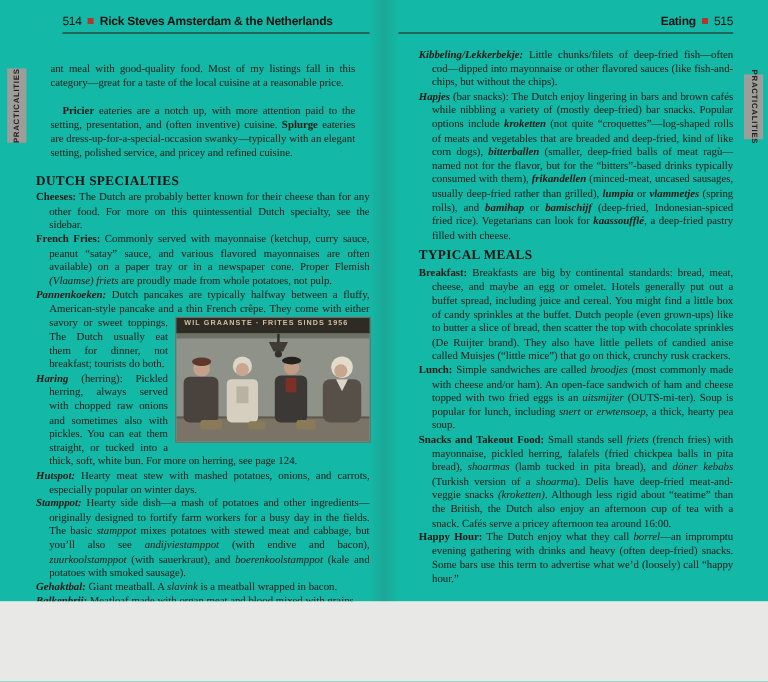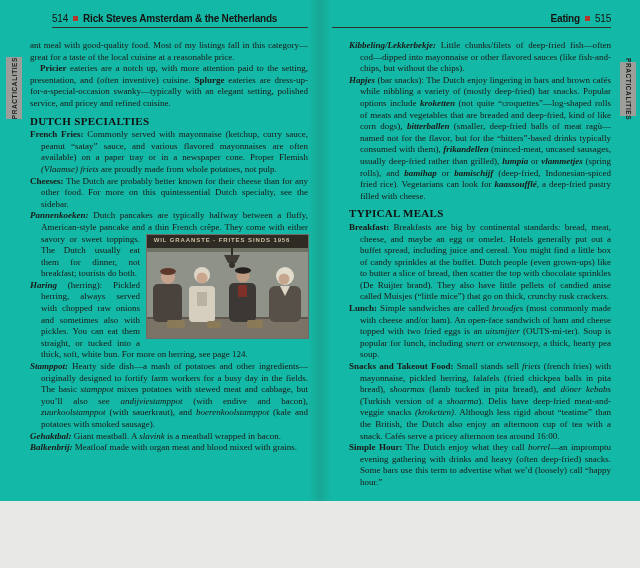--- a/index.html
+++ b/index.html
@@ -33,21 +33,21 @@
   .tab-right{left:300px;top:62px;width:16px;height:54px;}
   .side-tab span{font-family:"Liberation Sans", sans-serif;font-weight:bold;font-size:6.5px;
     letter-spacing:0.6px;color:#232220;}
   .vtext-up{writing-mode:vertical-rl;transform:rotate(180deg);}
   .vtext-down{writing-mode:vertical-rl;}
 
   
   .body-col{position:absolute;top:40px;font-size:9px;line-height:11.6px;text-align:justify;}
   .body-left{left:30px;width:278px;}
   .body-right{left:29px;width:262px;}
-  .para{margin:0;text-indent:10px;}
+  .para{margin:12px;text-indent:10px;}
   .para.no-indent{text-indent:0;}
   .entry{margin:0;padding-left:11px;text-indent:-11px;}
   .section-heading{font-family:Liberation Serif, serif;font-size:11px;font-weight:bold;
     letter-spacing:0.3px;margin:6px 0 2px 0;text-indent:0;color:#111;}
   .s-b{font-weight:bold;}
   .s-i{font-style:italic;}
   .s-bi{font-weight:bold;font-style:italic;}
 
   
   .photo-float{float:right;width:161px;height:103px;margin:1px 0 3px 7px;position:relative;
@@ -68,22 +68,22 @@
       <span class="vtext-up">PRACTICALITIES</span>
     </div>
     <header class="running-head rh-left">
       <span class="pagenum">514</span><span class="redsq"></span><span class="booktitle">Rick Steves Amsterdam &amp; the Netherlands</span>
     </header>
     <div class="head-rule rule-left"></div>
     <div class="body-col body-left">
         <p class="para no-indent"><span>ant meal with good-quality food. Most of my listings fall in this category—great for a taste of the local cuisine at a reasonable price.</span></p>
         <p class="para"><span class="s-b">Pricier</span><span> eateries are a notch up, with more attention paid to the setting, presentation, and (often inventive) cuisine. </span><span class="s-b">Splurge</span><span> eateries are dress-up-for-a-special-occasion swanky—typically with an elegant setting, polished service, and pricey and refined cuisine.</span></p>
         <h2 class="section-heading">DUTCH SPECIALTIES</h2>
+        <p class="entry"><span class="s-b">Cheeses:</span><span> The Dutch are probably better known for their cheese than for any other food. For more on this quintessential Dutch specialty, see the sidebar.</span></p>
         <p class="entry"><span class="s-b">French Fries:</span><span> Commonly served with mayonnaise (ketchup, curry sauce, peanut “satay” sauce, and various flavored mayonnaises are often available) on a paper tray or in a newspaper cone. Proper Flemish </span><span class="s-i">(Vlaamse) friets</span><span> are proudly made from whole potatoes, not pulp.</span></p>
-        <p class="entry"><span class="s-b">Cheeses:</span><span> The Dutch are probably better known for their cheese than for any other food. For more on this quintessential Dutch specialty, see the sidebar.</span></p>
         <p class="entry"><span class="s-bi">Pannenkoeken:</span><span> Dutch pancakes are typically halfway between a fluffy, American-style pancake and a thin French crêpe. They </span><span class="photo-float">
             <span class="photo-banner">WIL GRAANSTE · FRITES SINDS 1956</span>
             <span class="photo-scene">
               <svg viewBox="0 0 161 90" preserveAspectRatio="none">
                 <rect width="161" height="90" fill="#8f9288"></rect>
                 <rect width="161" height="4" fill="#6d7265"></rect>
                 <rect x="0" y="69" width="161" height="2" fill="#5d584d"></rect>
                 <rect x="0" y="71" width="161" height="19" fill="#7b7466"></rect>
                 <rect x="84" y="0" width="2" height="7" fill="#2f2c28"></rect>
                 <polygon points="77,7 93,7 89,15 81,15" fill="#403c35"></polygon>
@@ -103,20 +103,21 @@
                 <circle cx="137" cy="31" r="5.5" fill="#c7a68e"></circle>
                 <rect x="122" y="38" width="32" height="36" rx="6" fill="#575049"></rect>
                 <polygon points="133,38 143,38 138,48" fill="#ddd5c6"></polygon>
                 <rect x="20" y="72" width="18" height="8" rx="2" fill="#8a7a58"></rect>
                 <rect x="60" y="73" width="14" height="7" rx="2" fill="#8a7a58"></rect>
                 <rect x="100" y="72" width="16" height="8" rx="2" fill="#8a7a58"></rect>
               </svg>
             </span>
           </span><span>come with either savory or sweet toppings. The Dutch usually eat them for dinner, not breakfast; tourists do both.</span></p>
         <p class="entry"><span class="s-bi">Haring</span><span> (herring): Pickled herring, always served with chopped raw onions and sometimes also with pickles. You can eat them straight, or tucked into a thick, soft, white bun. For more on herring, see page 124.</span></p>
+        <p class="entry"><span class="s-bi">Hutspot:</span><span> Hearty meat stew with mashed potatoes, onions, and carrots, especially popular on winter days.</span></p>
         <p class="entry"><span class="s-bi">Stamppot:</span><span> Hearty side dish—a mash of potatoes and other ingredients—originally designed to fortify farm workers for a busy day in the fields. The basic </span><span class="s-i">stamppot</span><span> mixes potatoes with stewed meat and cabbage, but you’ll also see </span><span class="s-i">andijviestamppot</span><span> (with endive and bacon), </span><span class="s-i">zuurkoolstamppot</span><span> (with sauerkraut), and </span><span class="s-i">boerenkoolstamppot</span><span> (kale and potatoes with smoked sausage).</span></p>
         <p class="entry"><span class="s-bi">Gehaktbal:</span><span> Giant meatball. A </span><span class="s-i">slavink</span><span> is a meatball wrapped in bacon.</span></p>
         <p class="entry"><span class="s-bi">Balkenbrij:</span><span> Meatloaf made with organ meat and blood mixed with grains.</span></p>
       </div>
   </section>
 
   <section class="page page-right">
     <div class="side-tab tab-right">
       <span class="vtext-down">PRACTICALITIES</span>
     </div>
@@ -124,18 +125,18 @@
       <span class="chaptertitle">Eating</span><span class="redsq"></span><span class="pagenum">515</span>
     </header>
     <div class="head-rule rule-right"></div>
     <div class="body-col body-right">
         <p class="entry"><span class="s-bi">Kibbeling/Lekkerbekje:</span><span> Little chunks/filets of deep-fried fish—often cod—dipped into mayonnaise or other flavored sauces (like fish-and-chips, but without the chips).</span></p>
         <p class="entry"><span class="s-bi">Hapjes</span><span> (bar snacks): The Dutch enjoy lingering in bars and brown cafés while nibbling a variety of (mostly deep-fried) bar snacks. Popular options include </span><span class="s-bi">kroketten</span><span> (not quite “croquettes”—log-shaped rolls of meats and vegetables that are breaded and deep-fried, kind of like corn dogs), </span><span class="s-bi">bitterballen</span><span> (smaller, deep-fried balls of meat ragù—named not for the flavor, but for the “bitters”-based drinks typically consumed with them), </span><span class="s-bi">frikandellen</span><span> (minced-meat, uncased sausages, usually deep-fried rather than grilled), </span><span class="s-bi">lumpia</span><span> or </span><span class="s-bi">vlammetjes</span><span> (spring rolls), and </span><span class="s-bi">bamihap</span><span> or </span><span class="s-bi">bamischijf</span><span> (deep-fried, Indonesian-spiced fried rice). Vegetarians can look for </span><span class="s-bi">kaassoufflé</span><span>, a deep-fried pastry filled with cheese.</span></p>
         <h2 class="section-heading">TYPICAL MEALS</h2>
         <p class="entry"><span class="s-b">Breakfast:</span><span> Breakfasts are big by continental standards: bread, meat, cheese, and maybe an egg or omelet. Hotels generally put out a buffet spread, including juice and cereal. You might find a little box of candy sprinkles at the buffet. Dutch people (even grown-ups) like to butter a slice of bread, then scatter the top with chocolate sprinkles (De Ruijter brand). They also have little pellets of candied anise called Muisjes (“little mice”) that go on thick, crunchy rusk crackers.</span></p>
         <p class="entry"><span class="s-b">Lunch:</span><span> Simple sandwiches are called </span><span class="s-i">broodjes</span><span> (most commonly made with cheese and/or ham). An open-face sandwich of ham and cheese topped with two fried eggs is an </span><span class="s-i">uitsmijter</span><span> (OUTS-mi-ter). Soup is popular for lunch, including </span><span class="s-i">snert</span><span> or </span><span class="s-i">erwtensoep</span><span>, a thick, hearty pea soup.</span></p>
         <p class="entry"><span class="s-b">Snacks and Takeout Food:</span><span> Small stands sell </span><span class="s-i">friets</span><span> (french fries) with mayonnaise, pickled herring, falafels (fried chickpea balls in pita bread), </span><span class="s-i">shoarmas</span><span> (lamb tucked in pita bread), and </span><span class="s-i">döner kebabs</span><span> (Turkish version of a </span><span class="s-i">shoarma</span><span>). Delis have deep-fried meat-and-veggie snacks </span><span class="s-i">(kroketten)</span><span>. Although less rigid about “teatime” than the British, the Dutch also enjoy an afternoon cup of tea with a snack. Cafés serve a pricey afternoon tea around 16:00.</span></p>
-        <p class="entry"><span class="s-b">Simple Hour:</span><span> The Dutch enjoy what they call </span><span class="s-i">borrel</span><span>—an impromptu evening gathering with drinks and heavy (often deep-fried) snacks. Some bars use this term to advertise what we’d (loosely) call “happy hour.”</span></p>
+        <p class="entry"><span class="s-b">Happy Hour:</span><span> The Dutch enjoy what they call </span><span class="s-i">borrel</span><span>—an impromptu evening gathering with drinks and heavy (often deep-fried) snacks. Some bars use this term to advertise what we’d (loosely) call “happy hour.”</span></p>
       </div>
   </section>
 
   <div class="gutter"></div>
 </div>
 
 </body></html>

